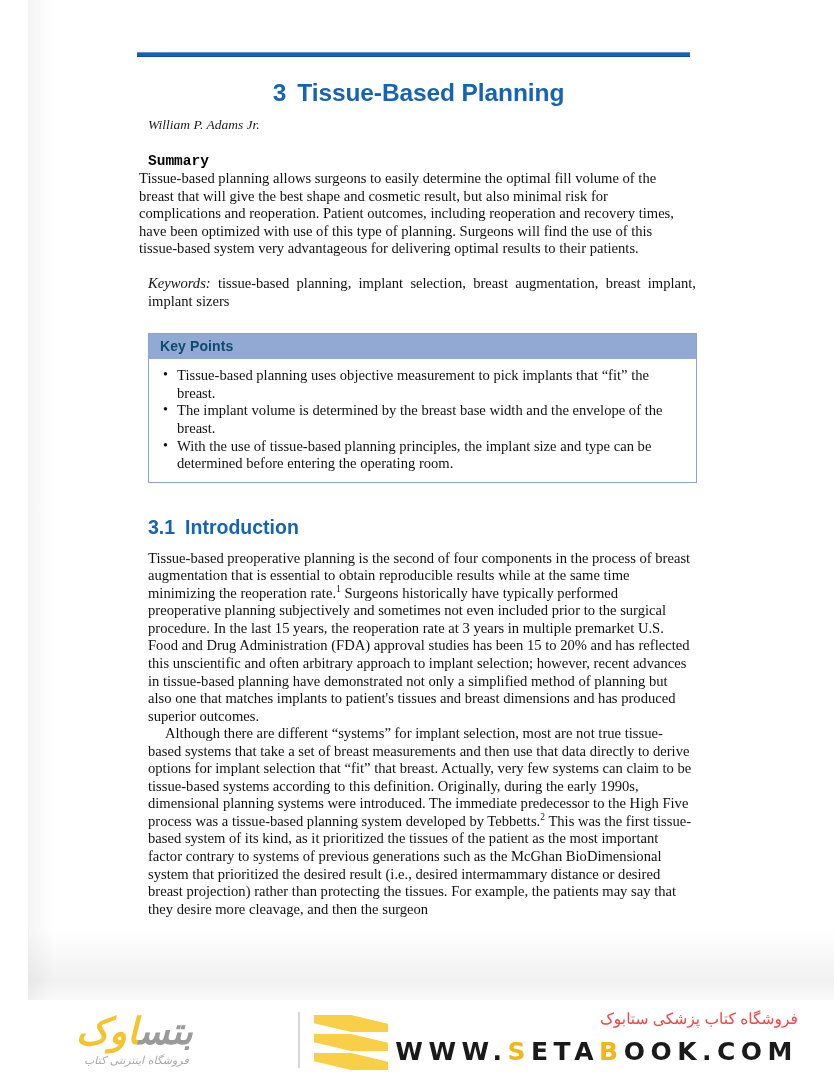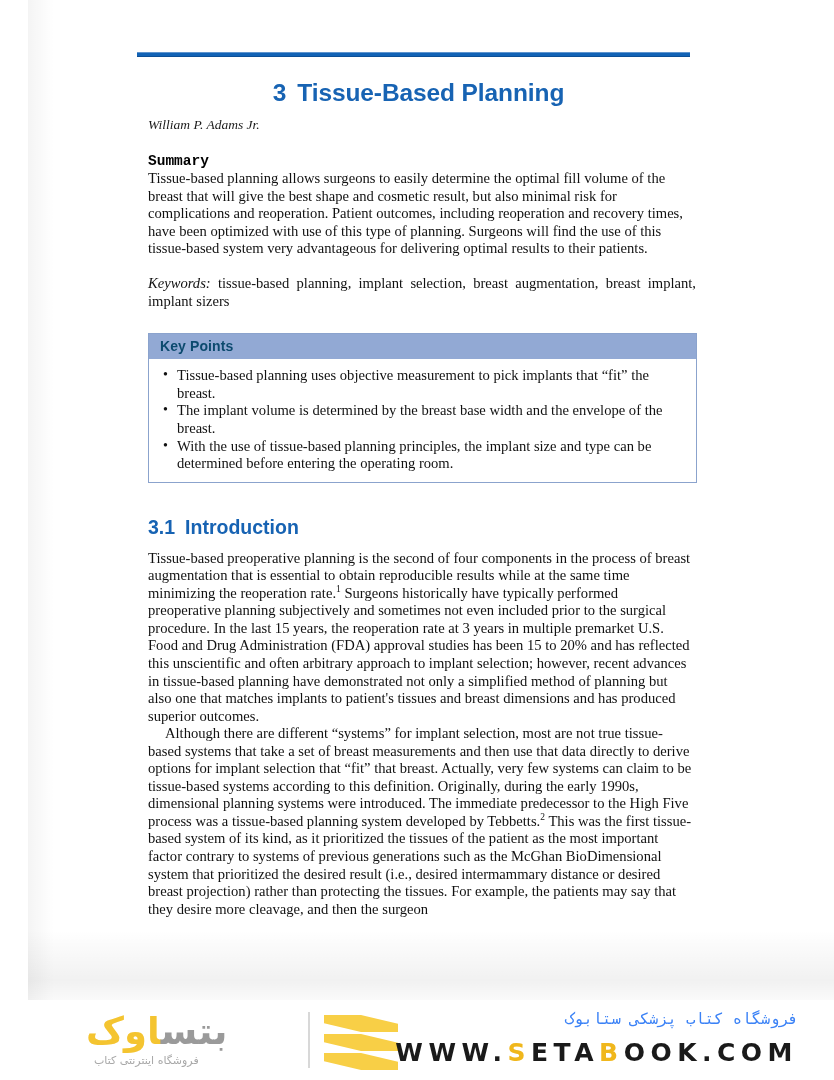--- a/index.html
+++ b/index.html
@@ -83,21 +83,21 @@
     font-weight: bold;
     font-size: 14.5px;
     color: #000;
     margin: 20px 0 0 11px;
   }
 
   .body-text {
     font-size: 14.6px;
     line-height: 17.6px;
     color: #111;
-    margin: 0 0 0 11px;
+    margin: 0 0 0 2px;
     width: 543px;
     text-align: left;
   }
   .summary-text { margin-top: 1px; }
 
   .keywords {
     font-size: 14.6px;
     line-height: 17.6px;
     color: #111;
     margin: 17px 0 0 11px;
@@ -170,22 +170,22 @@
 
   
   .footer {
     position: absolute;
     left: 0; top: 1000px;
     width: 834px; height: 80px;
     background: #ffffff;
   }
   .footer-logo {
     position: absolute;
-    left: 76px; top: 8px;
-    width: 300px; height: 64px;
+    left: 66px; top: 8px;
+    width: 300px; height: 64px; font-style: italic;
   }
   .logo-word {
     position: absolute;
     left: 10px; top: 2px;
     font-family: "DejaVu Sans", sans-serif;
     font-size: 37px;
     font-weight: bold;
     color: #f4c430;
     direction: rtl;
     letter-spacing: -1px;
@@ -226,23 +226,23 @@
   .chev.c2 { top: 20px; }
   .chev.c3 { top: 39px; }
 
   .footer-right {
     position: absolute;
     right: 36px; top: 10px;
     width: 420px;
     text-align: right;
   }
   .footer-fa {
-    font-family: Liberation Mono, monospace;
+    font-family: Liberation Sans, sans-serif;
     font-size: 15.5px;
-    color: #3b82f6;
+    color: #ef4444;
     direction: rtl;
     white-space: nowrap;
   }
   .footer-url {
     margin-top: 9px;
     font-family: "DejaVu Sans", sans-serif;
     font-weight: bold;
     font-size: 25px;
     letter-spacing: 5.5px;
     color: #1a1a1a;

